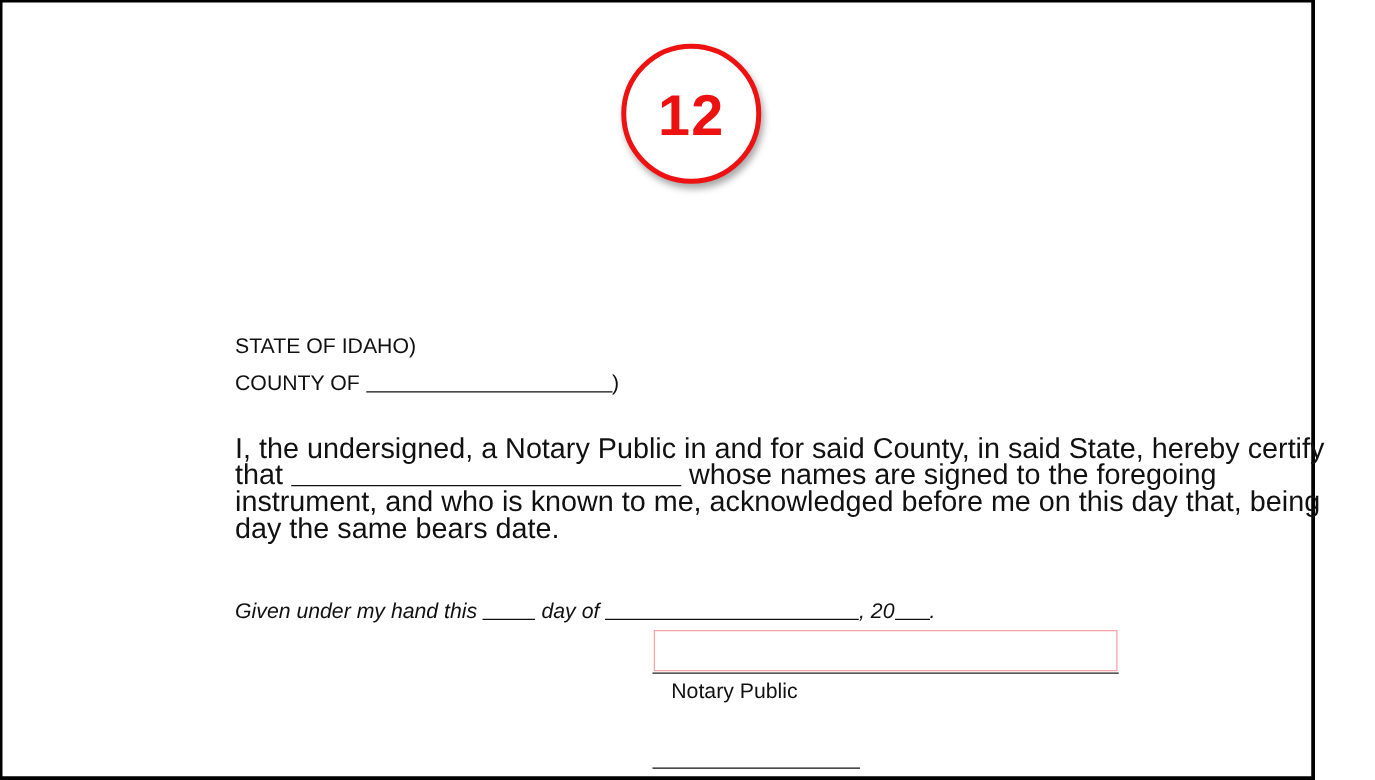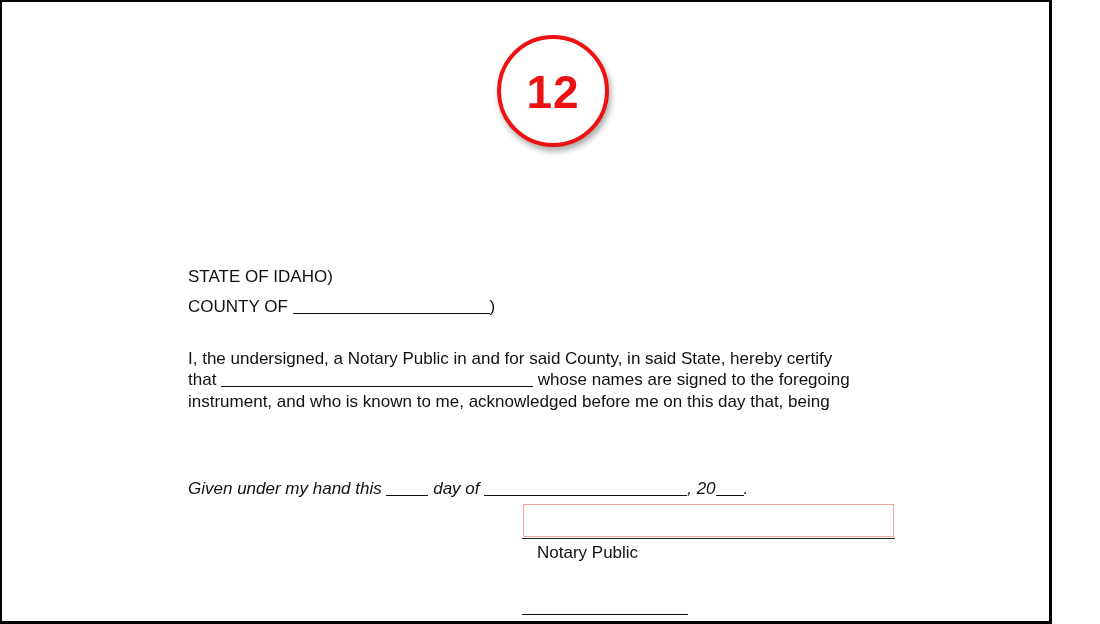--- a/index.html
+++ b/index.html
@@ -54,21 +54,21 @@
       left: 186px;
       font-size: 17px;
       line-height: 21px;
       white-space: pre;
     }
     .para {
       position: absolute;
       left: 186px;
       top: 346px;
       width: 720px;
-      font-size: 17px;
+      font-size: 23px;
       line-height: 21.4px;
     }
     .para .row { white-space: pre; display: block; }
     .sig-field {
       position: absolute;
       left: 521px;
       top: 502px;
       width: 371px;
       height: 33px;
       box-sizing: border-box;
@@ -101,20 +101,21 @@
   </div>
 
   <div class="line" style="top:240px;margin-top:24px;">STATE OF IDAHO)</div>
 
   <div class="line" style="top:284px;margin-top:10px;"><span>COUNTY OF </span><span class="blank" style="width:197px;"></span><span>)</span></div>
 
   <div class="para">
     <span class="row">I, the undersigned, a Notary Public in and for said County, in said State, hereby certify</span>
     <span class="row"><span>that </span><span class="blank" style="width:312px;"></span><span> whose names are signed to the foregoing</span></span>
     <span class="row">instrument, and who is known to me, acknowledged before me on this day that, being</span>
+    <span class="row">day the same bears date.</span>
   </div>
 
   <div class="line" style="top:476px;font-style:italic;"><span>Given under my hand this </span><span class="blank" style="width:42px;"></span><span> day of </span><span class="blank" style="width:203px;"></span><span>, 20</span><span class="blank" style="width:28px;"></span><span>.</span></div>
 
   <div class="sig-field"></div>
   <div class="sig-line"></div>
 
   <div class="line" style="left:535px; top:540px;">Notary Public</div>
 
   <div class="line" style="left:520px; top:595px;"><span class="blank" style="width:166px;"></span></div>

